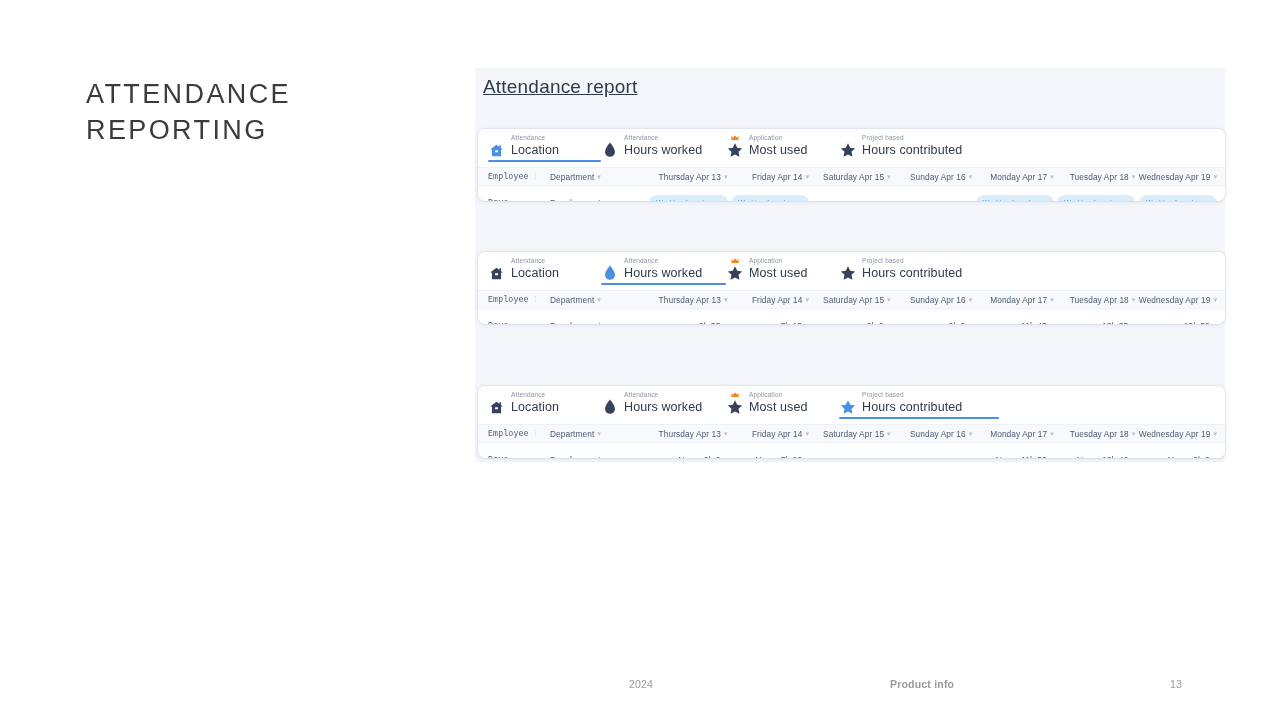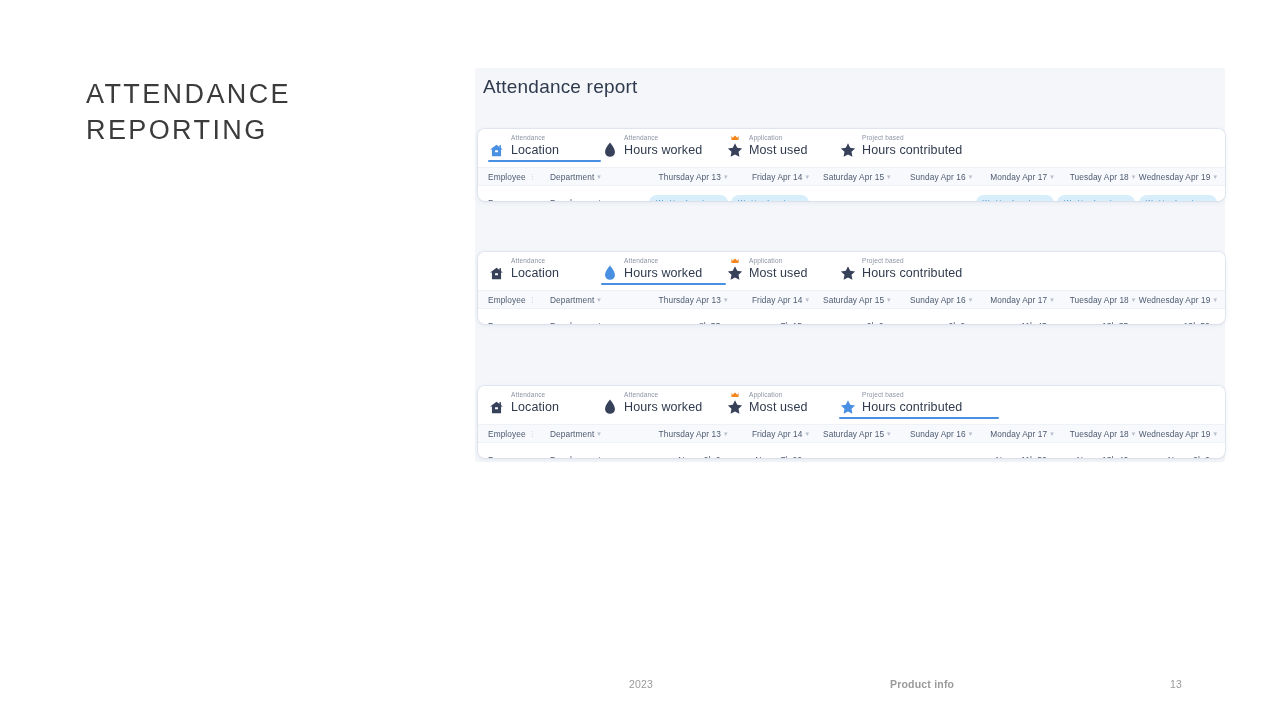--- a/index.html
+++ b/index.html
@@ -60,20 +60,21 @@
   }
 
   .report-title {
     position: absolute;
     left: 8px;
     top: 8px;
     font-size: 19px;
     color: #2f3a4d;
     letter-spacing: 0.2px;
     font-weight: 400;
+    text-decoration: underline;
   }
 
   
   .card {
     position: absolute;
     left: 3px;
     width: 747px;
     background: #ffffff;
     border-radius: 7px;
     box-shadow: 0 1px 5px rgba(60,80,120,0.10), 0 0 0 1px rgba(225,230,240,0.75);
@@ -174,21 +175,21 @@
     display: flex;
     align-items: center;
   }
   .th .caret { margin-left: 3px; color: #b9c0cc; font-size: 7px; line-height: 1; }
   .td {
     font-size: 8.6px;
     color: #515c6e;
     white-space: nowrap;
     overflow: hidden;
   }
-  .col-emp { width: 62px; flex: none; }
+  .col-emp { width: 62px; flex: none; font-family: Liberation Mono, monospace; }
   .col-dep { width: 96px; flex: none; }
   .col-day { flex: 1; min-width: 0; }
   .align-r { text-align: right; display: block; }
   .thead .col-day { justify-content: flex-end; }
   .thead .col-emp, .thead .col-dep { justify-content: flex-start; }
 
   .badge {
     display: inline-block;
     background: #d8eefb;
     color: #3b93d4;
@@ -593,16 +594,16 @@
           </div>
           <div class="td col-day">
             <span class="align-r">None: 9h 0m</span>
           </div>
         </div>
       </div>
     </div>
 </div>
 
 <div class="footer">
-  <span class="f-year">2023</span>
+  <span class="f-year">2024</span>
   <span class="f-label">Product info</span>
   <span class="f-page">13</span>
 </div>
 
 </body></html>

